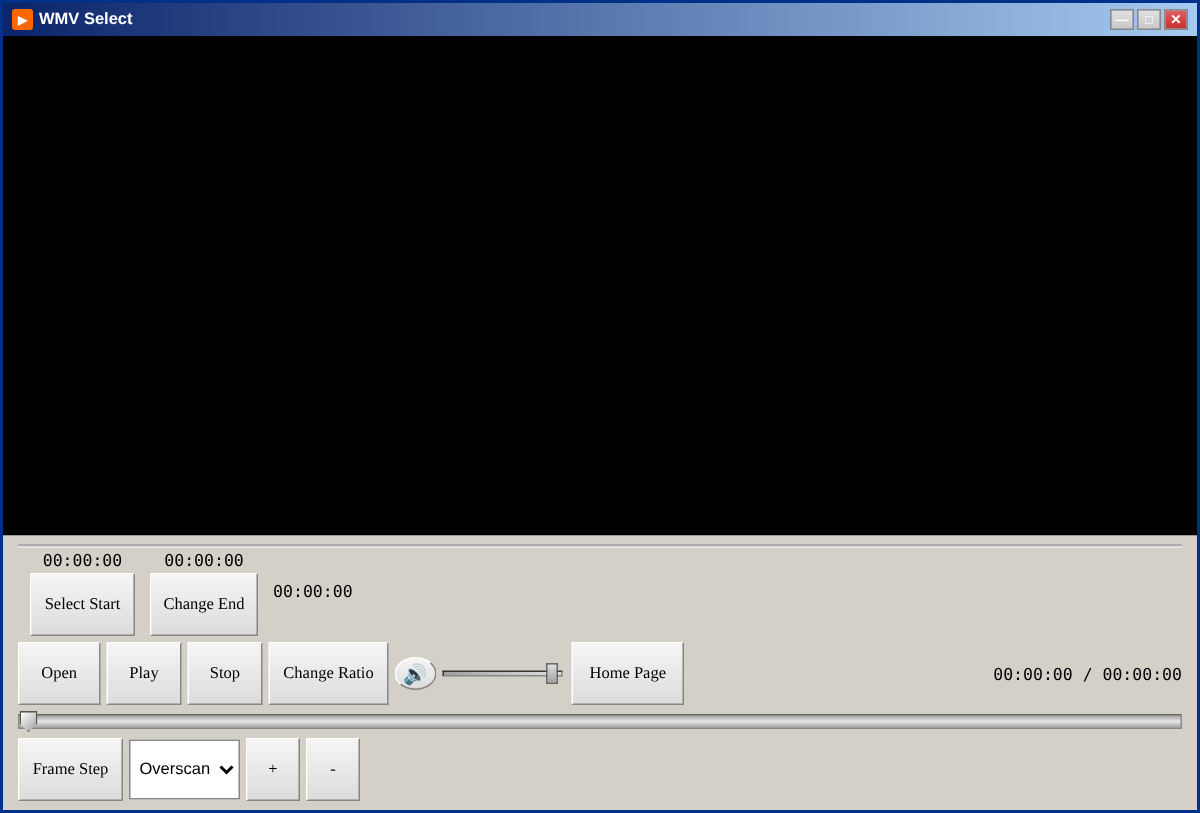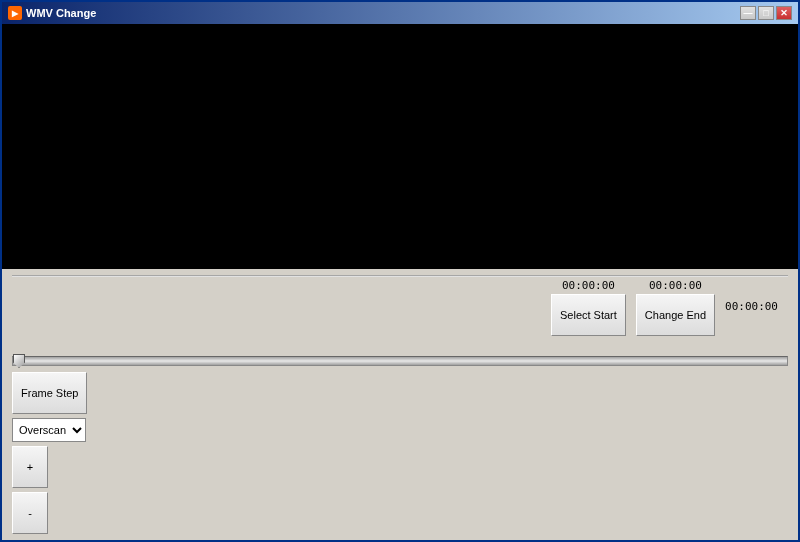--- a/index.html
+++ b/index.html
@@ -72,44 +72,43 @@
     }
     .controls-area {
       background: #d4d0c8;
       padding: 6px 10px;
       flex-shrink: 0;
     }
     .time-row {
       display: flex;
       align-items: center;
       gap: 0;
-      margin-bottom: 20px;
+      margin-bottom: 4px;
       padding-left: 8px;
-      justify-content: flex-end;
     }
     .time-group {
       display: flex;
       flex-direction: column;
       align-items: center;
       margin-right: 10px;
     }
     .time-display {
       font-size: 11px;
       color: #000;
       margin-bottom: 2px;
       font-family: 'Tahoma', monospace;
     }
     .win-btn {
       background: linear-gradient(to bottom, #f5f5f5, #dcdcdc);
       border: 1px solid #888;
       border-top-color: #fff;
       border-left-color: #fff;
       padding: 14px 8px;
       cursor: pointer;
-      font-family: Liberation Sans, sans-serif;
+      font-family: Liberation Serif, serif;
       font-size: 11px;
       color: #000;
       min-height: 22px;
     }
     .save-btn {
       min-width: 70px;
     }
     .action-row {
       display: flex;
       align-items: center;
@@ -177,26 +176,25 @@
       background: linear-gradient(135deg, #ffffff 0%, #a0a0a0 100%);
       border: 1px solid #555;
       position: absolute;
       left: 0;
       top: -3px;
       cursor: pointer;
       clip-path: polygon(0 0, 100% 0, 100% 60%, 50% 100%, 0 60%);
     }
     .bottom-row {
       display: flex;
-      align-items: flex-start;
+      align-items: center;
       gap: 4px;
-      flex-direction: column;
     }
     .overscan-select {
-      height: 24px;
+      height: 40px;
       border: 1px solid #888;
       background: white;
       font-size: 11px;
       padding: 0 2px;
     }
     .plus-btn, .minus-btn {
       min-width: 36px;
     }
     .select-start-btn, .select-end-btn, .play-selected-btn {
       min-width: 70px;
@@ -209,21 +207,21 @@
     }
   </style>
 </head>
 <body>
 
 <div class="window">
 
   <div class="title-bar">
     <div class="title-bar-left">
       <div class="title-bar-icon">▶</div>
-      <span>WMV Change</span>
+      <span>WMV Select</span>
     </div>
     <div class="title-bar-controls">
       <div class="title-btn">
         <span>—</span>
       </div>
       <div class="title-btn">
         <span>□</span>
       </div>
       <div class="title-btn close-btn">
         <span>✕</span>
@@ -243,20 +241,37 @@
       </div>
       <div class="time-group">
         <span class="time-display">00:00:00</span>
         <button class="win-btn select-end-btn">Change End</button>
       </div>
       <div class="time-group">
         <span class="time-display">00:00:00</span>
       </div>
     </div>
 
+    <div class="action-row">
+      <button class="win-btn" style="min-width:55px;">Open</button>
+      <button class="win-btn" style="min-width:50px;">Play</button>
+      <button class="win-btn" style="min-width:50px;">Stop</button>
+      <button class="win-btn" style="min-width:80px;">Change Ratio</button>
+
+      <div class="volume-section">
+        <div class="speaker-btn">🔊</div>
+        <div class="volume-slider-track">
+          <div class="volume-thumb"></div>
+        </div>
+      </div>
+
+      <button class="win-btn" style="min-width:75px;">Home Page</button>
+
+      <span class="time-counter">00:00:00 / 00:00:00</span>
+    </div>
 
     <div class="seek-row">
       <div class="seek-track">
         <div class="seek-thumb"></div>
       </div>
     </div>
 
     <div class="bottom-row">
       <button class="win-btn" style="min-width:70px;">Frame Step</button>
       <select class="overscan-select">

